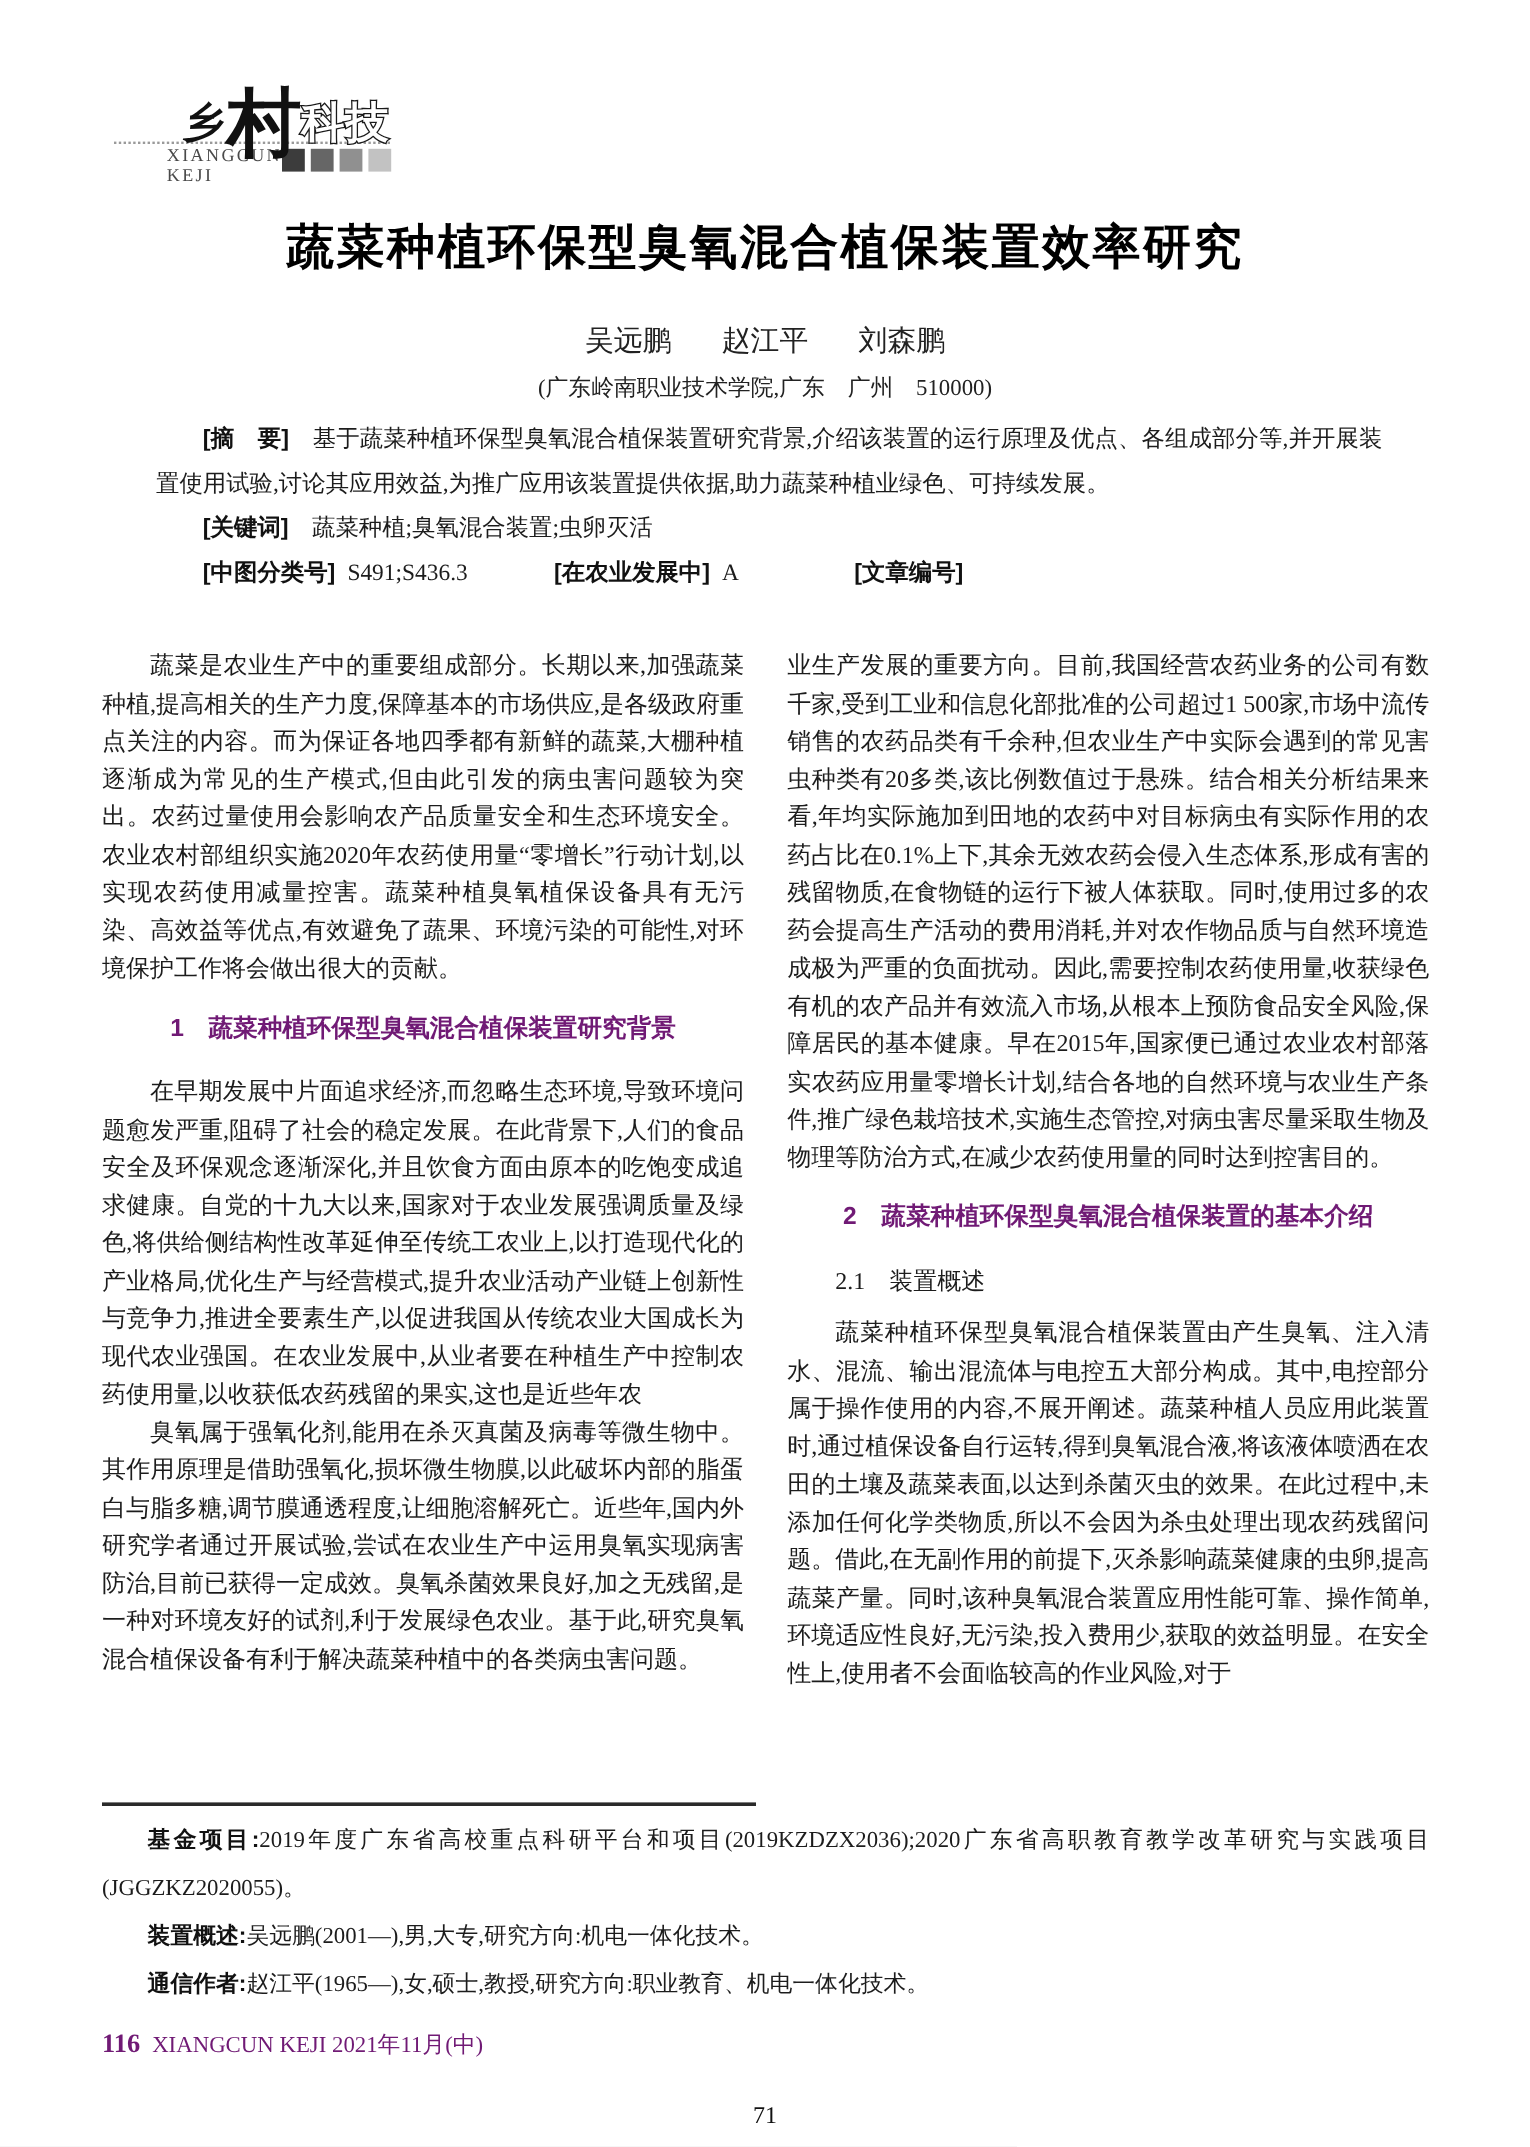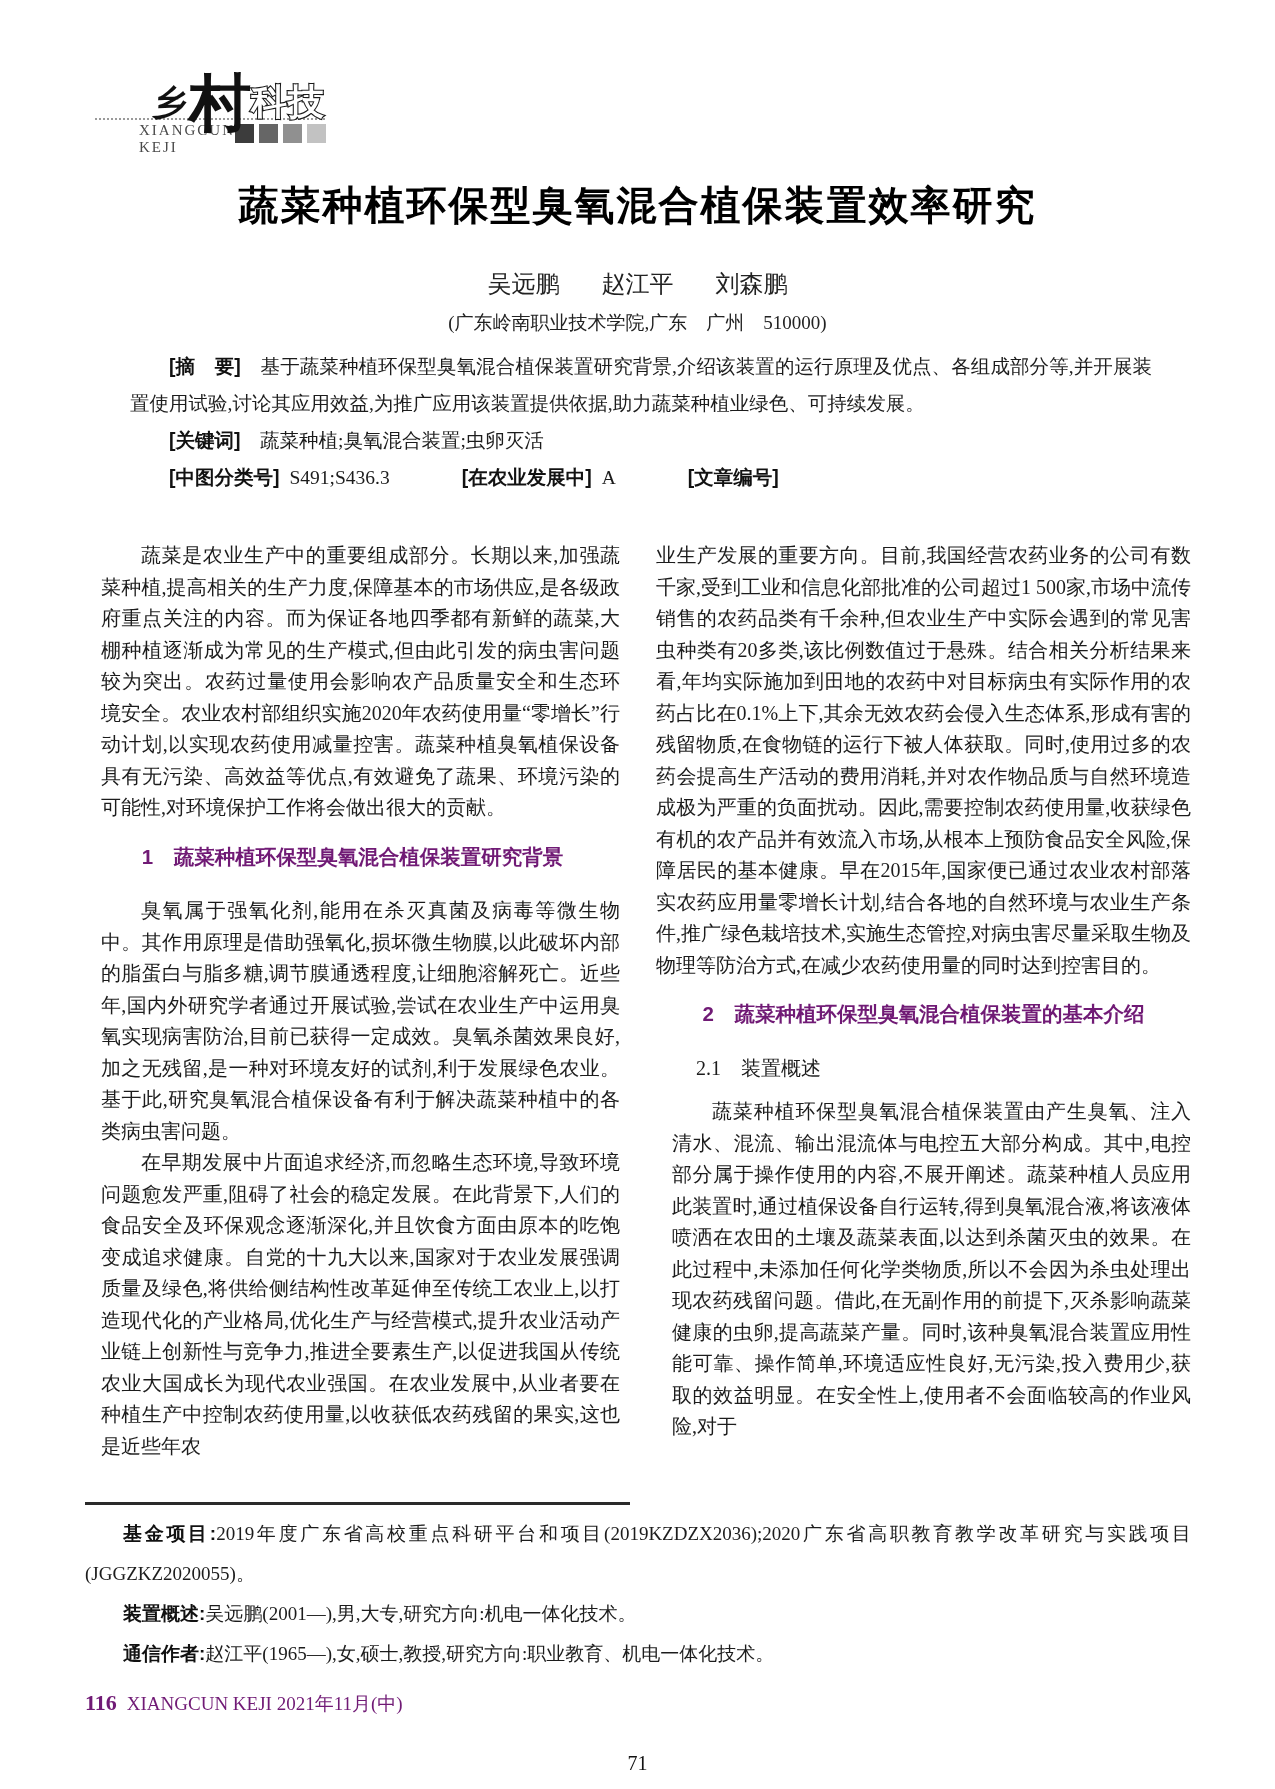--- a/index.html
+++ b/index.html
@@ -30,28 +30,28 @@
   .authors{position:absolute;left:0;top:268px;width:100%;text-align:center;font-size:24px;color:#222;}
   .authors span{margin:0 18px;}
   .affiliation{position:absolute;left:0;top:310px;width:100%;text-align:center;font-size:19px;color:#222;}
   .abstract-block{position:absolute;left:130px;top:348px;width:1022px;font-size:19.5px;line-height:37px;text-align:justify;color:#1c1c1c;}
   .lab{font-family:"Liberation Sans","DejaVu Sans",sans-serif;font-weight:bold;color:#111;}
   .abs-p{margin:0;text-indent:39px;}
   .kw-p{margin:0;text-indent:39px;}
   .clc-p{margin:0;text-indent:39px;}
   .clc-val{margin-left:10px;}
   .gap-a{margin-left:72px;}
-  .gap-b{margin-left:72px;}
+  .gap-b{margin-left:96px;}
   
   .col{position:absolute;top:540px;width:535px;height:958px;overflow:hidden;
     font-size:20px;line-height:31.5px;text-align:justify;color:#1c1c1c;}
   .col-left{left:85px;}
   .col-right{left:656px;}
   .col p{margin:0;}
-  .col p.ind{text-indent:40px;margin-left:16px;}
+  .col p.ind{text-indent:40px;}
   .sec{font-family:"Liberation Sans","DejaVu Sans",sans-serif;font-weight:bold;
     font-size:20.5px;text-align:center;margin:17px 0 23px;color:#701a75;}
   .subsec{font-size:20px;font-weight:normal;margin:12px 0 12px;text-indent:40px;text-align:left;}
   
   .fn-rule{position:absolute;left:85px;top:1502px;width:545px;height:3px;background:#2a2a2a;}
   .footnotes{position:absolute;left:85px;top:1514px;width:1106px;font-size:19px;line-height:40px;text-align:justify;color:#1c1c1c;}
   .footnotes p{margin:0;text-indent:38px;}
   
   .journal-footer{position:absolute;left:85px;top:1690px;font-size:19px;color:#701a75;}
   .journal-footer .pg{font-weight:bold;font-size:22px;margin-right:10px;}
@@ -90,22 +90,22 @@
 
   <div class="abstract-block">
     <p class="abs-p"><span class="lab">[摘　要]</span>　<span>基于蔬菜种植环保型臭氧混合植保装置研究背景,介绍该装置的运行原理及优点、各组成部分等,并开展装置使用试验,讨论其应用效益,为推广应用该装置提供依据,助力蔬菜种植业绿色、可持续发展。</span></p>
     <p class="kw-p"><span class="lab">[关键词]</span>　<span>蔬菜种植;臭氧混合装置;虫卵灭活</span></p>
     <p class="clc-p"><span class="lab">[中图分类号]</span><span class="clc-val">S491;S436.3</span><span class="lab gap-a">[在农业发展中]</span><span class="clc-val">A</span><span class="lab gap-b">[文章编号]</span></p>
   </div>
 
   <div class="col col-left">
     <p class="ind">蔬菜是农业生产中的重要组成部分。长期以来,加强蔬菜种植,提高相关的生产力度,保障基本的市场供应,是各级政府重点关注的内容。而为保证各地四季都有新鲜的蔬菜,大棚种植逐渐成为常见的生产模式,但由此引发的病虫害问题较为突出。农药过量使用会影响农产品质量安全和生态环境安全。农业农村部组织实施2020年农药使用量“零增长”行动计划,以实现农药使用减量控害。蔬菜种植臭氧植保设备具有无污染、高效益等优点,有效避免了蔬果、环境污染的可能性,对环境保护工作将会做出很大的贡献。</p>
     <div class="sec">1　蔬菜种植环保型臭氧混合植保装置研究背景</div>
+    <p class="ind">在早期发展中片面追求经济,而忽略生态环境,导致环境问题愈发严重,阻碍了社会的稳定发展。在此背景下,人们的食品安全及环保观念逐渐深化,并且饮食方面由原本的吃饱变成追求健康。自党的十九大以来,国家对于农业发展强调质量及绿色,将供给侧结构性改革延伸至传统工农业上,以打造现代化的产业格局,优化生产与经营模式,提升农业活动产业链上创新性与竞争力,推进全要素生产,以促进我国从传统农业大国成长为现代农业强国。在农业发展中,从业者要在种植生产中控制农药使用量,以收获低农药残留的果实,这也是近些年农</p>
     <p class="ind">臭氧属于强氧化剂,能用在杀灭真菌及病毒等微生物中。其作用原理是借助强氧化,损坏微生物膜,以此破坏内部的脂蛋白与脂多糖,调节膜通透程度,让细胞溶解死亡。近些年,国内外研究学者通过开展试验,尝试在农业生产中运用臭氧实现病害防治,目前已获得一定成效。臭氧杀菌效果良好,加之无残留,是一种对环境友好的试剂,利于发展绿色农业。基于此,研究臭氧混合植保设备有利于解决蔬菜种植中的各类病虫害问题。</p>
-    <p class="ind">在早期发展中片面追求经济,而忽略生态环境,导致环境问题愈发严重,阻碍了社会的稳定发展。在此背景下,人们的食品安全及环保观念逐渐深化,并且饮食方面由原本的吃饱变成追求健康。自党的十九大以来,国家对于农业发展强调质量及绿色,将供给侧结构性改革延伸至传统工农业上,以打造现代化的产业格局,优化生产与经营模式,提升农业活动产业链上创新性与竞争力,推进全要素生产,以促进我国从传统农业大国成长为现代农业强国。在农业发展中,从业者要在种植生产中控制农药使用量,以收获低农药残留的果实,这也是近些年农</p>
   </div>
 
   <div class="col col-right">
     <p>业生产发展的重要方向。目前,我国经营农药业务的公司有数千家,受到工业和信息化部批准的公司超过1 500家,市场中流传销售的农药品类有千余种,但农业生产中实际会遇到的常见害虫种类有20多类,该比例数值过于悬殊。结合相关分析结果来看,年均实际施加到田地的农药中对目标病虫有实际作用的农药占比在0.1%上下,其余无效农药会侵入生态体系,形成有害的残留物质,在食物链的运行下被人体获取。同时,使用过多的农药会提高生产活动的费用消耗,并对农作物品质与自然环境造成极为严重的负面扰动。因此,需要控制农药使用量,收获绿色有机的农产品并有效流入市场,从根本上预防食品安全风险,保障居民的基本健康。早在2015年,国家便已通过农业农村部落实农药应用量零增长计划,结合各地的自然环境与农业生产条件,推广绿色栽培技术,实施生态管控,对病虫害尽量采取生物及物理等防治方式,在减少农药使用量的同时达到控害目的。</p>
     <div class="sec">2　蔬菜种植环保型臭氧混合植保装置的基本介绍</div>
     <div class="subsec">2.1　装置概述</div>
     <p class="ind">蔬菜种植环保型臭氧混合植保装置由产生臭氧、注入清水、混流、输出混流体与电控五大部分构成。其中,电控部分属于操作使用的内容,不展开阐述。蔬菜种植人员应用此装置时,通过植保设备自行运转,得到臭氧混合液,将该液体喷洒在农田的土壤及蔬菜表面,以达到杀菌灭虫的效果。在此过程中,未添加任何化学类物质,所以不会因为杀虫处理出现农药残留问题。借此,在无副作用的前提下,灭杀影响蔬菜健康的虫卵,提高蔬菜产量。同时,该种臭氧混合装置应用性能可靠、操作简单,环境适应性良好,无污染,投入费用少,获取的效益明显。在安全性上,使用者不会面临较高的作业风险,对于</p>
   </div>
 
   <div class="fn-rule"></div>

